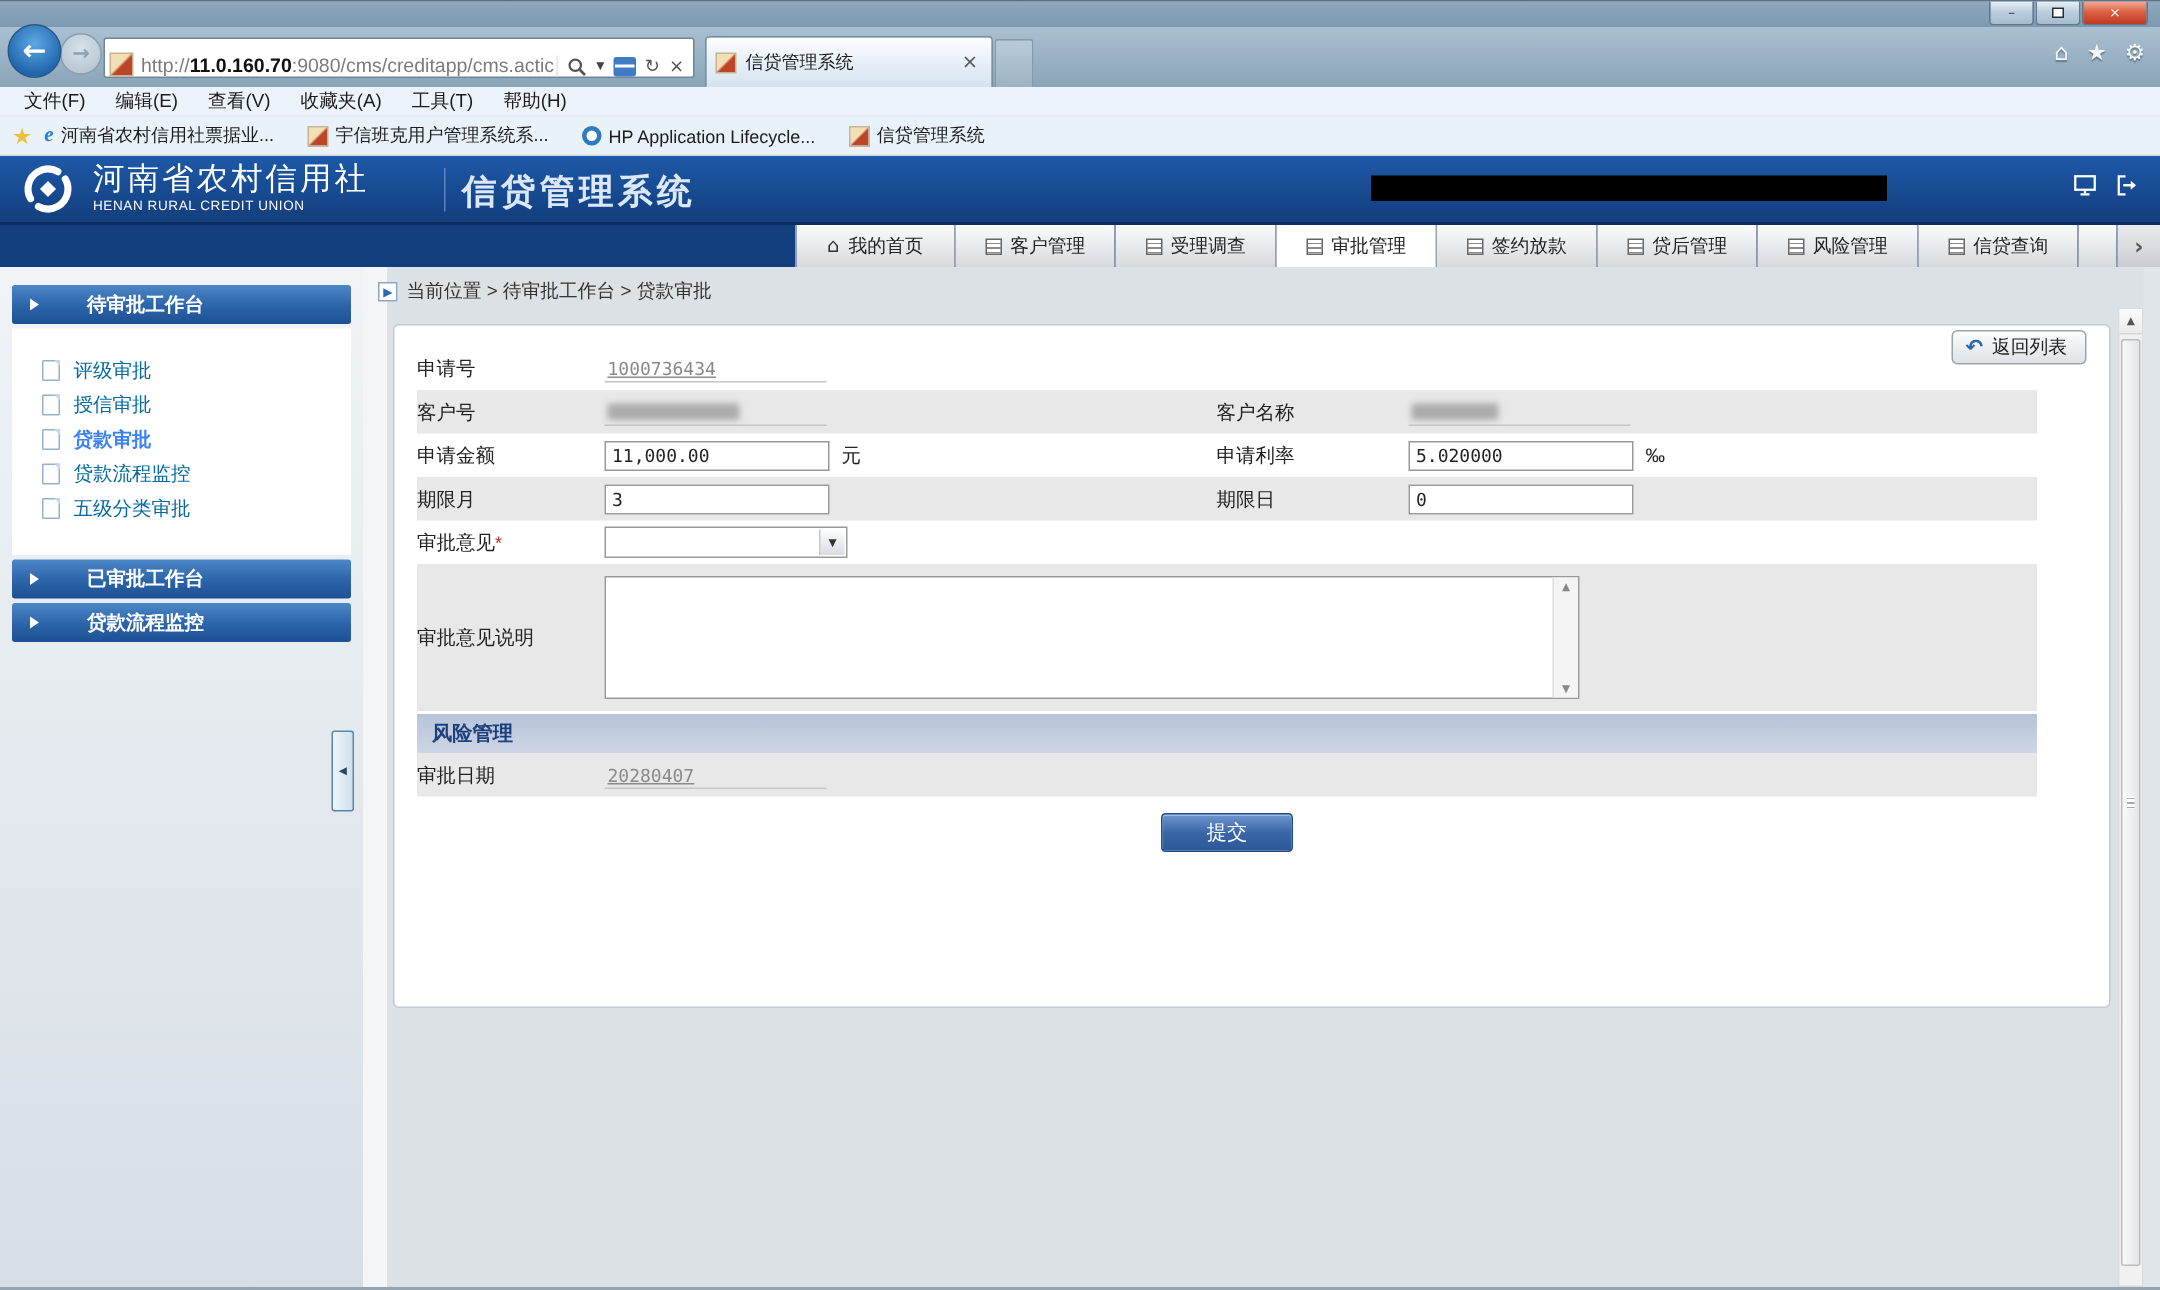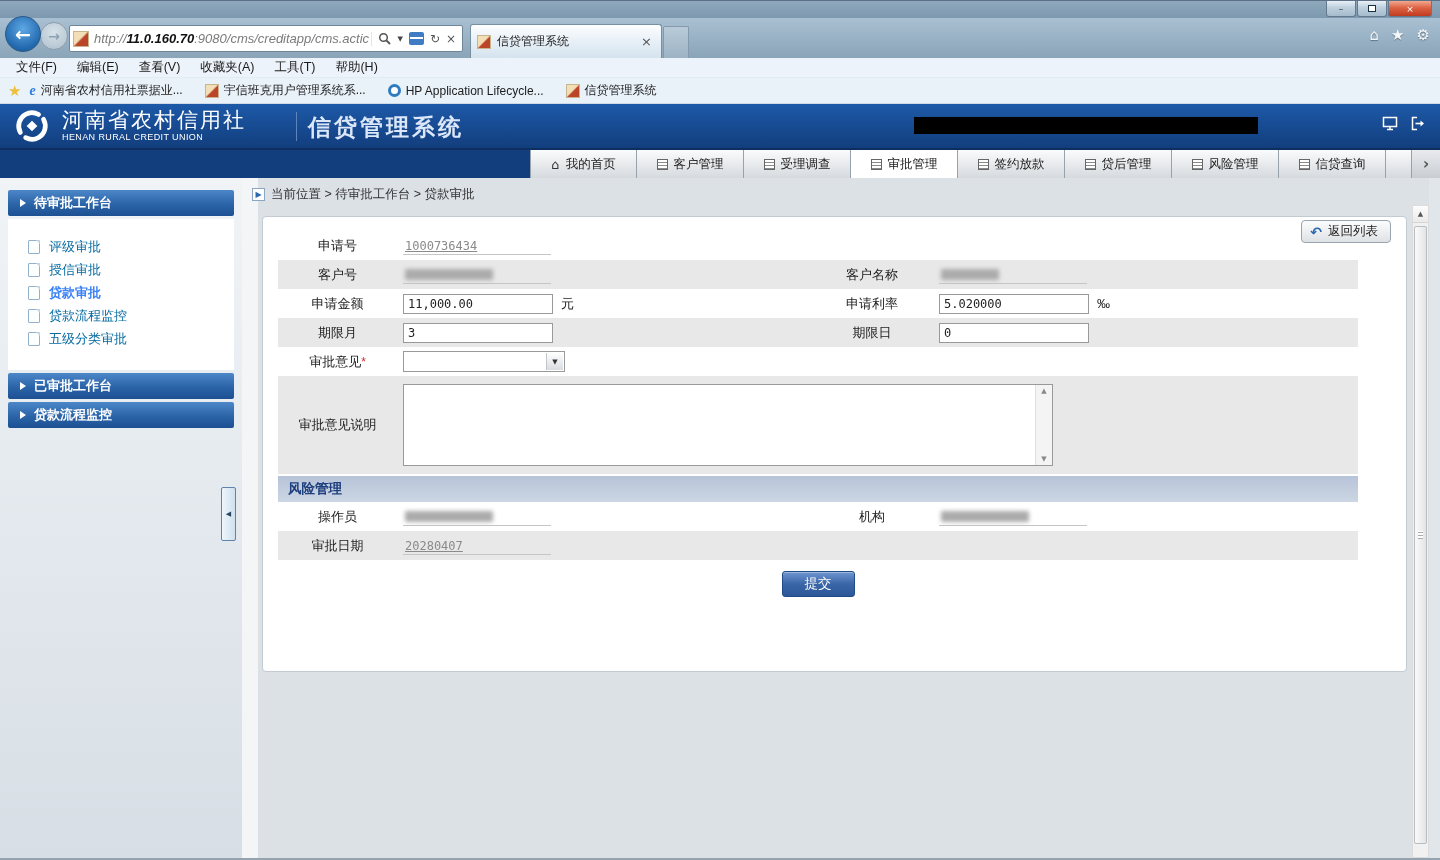--- a/index.html
+++ b/index.html
@@ -10,21 +10,21 @@
   .titlebar { height:18px; background:linear-gradient(#8ea8bd,#7d99af); position:relative; border-top:1px solid #5c7185; }
   .winbtns { position:absolute; top:0; right:8px; display:flex; z-index:50; }
   .wb { width:30px; height:16px; margin-left:1px; background:linear-gradient(#e9f0f6,#bccedd 45%,#a5bccd); border:1px solid #64798c; border-top:none; border-radius:0 0 3px 3px; display:flex; align-items:center; justify-content:center; font-size:9px; color:#1d2e3d; cursor:default; }
   .wb.close { width:44px; background:linear-gradient(#f3a88f,#dd6345 45%,#c03a20); color:#fff; }
   .ic-restore { width:8px; height:7px; border:1px solid #1d2e3d; background:#fff; display:inline-block; }
 
   
   .chrome { height:40px; background:linear-gradient(#a9c0d2,#8aa4b8); position:relative; }
   .btn-back { position:absolute; left:5px; top:-2px; width:36px; height:36px; border-radius:50%; background:radial-gradient(circle at 50% 35%,#5ea8e4,#2268ae 70%,#1b538c); border:1px solid #275a86; color:#fff; display:flex; align-items:center; justify-content:center; font-size:19px; font-weight:bold; z-index:5; }
   .btn-fwd { position:absolute; left:40px; top:4px; width:28px; height:28px; border-radius:50%; background:radial-gradient(circle at 50% 35%,#d7e2ea,#aebfcc); border:1px solid #8b9dab; color:#8fa2b2; display:flex; align-items:center; justify-content:center; font-size:14px; font-weight:bold; }
-  .addressbar { position:absolute; left:69px; top:7px; width:394px; height:27px; background:#fff; border:1px solid #6f8699; border-radius:2px; display:flex; align-items:center; padding:0 3px;font-style:italic; }
+  .addressbar { position:absolute; left:69px; top:7px; width:394px; height:27px; background:#fff; border:1px solid #6f8699; border-radius:2px; display:flex; align-items:flex-end; padding:0 3px; }
   .favicon { width:16px; height:16px; border:1px solid #c8b48e; background:linear-gradient(135deg,#f2dfb5 45%,#bb4529 55%); flex:0 0 auto; }
   .url { flex:1; font-size:13px; color:#7b7b7b; white-space:nowrap; overflow:hidden; margin-left:5px; }
   .url b { color:#111; font-weight:bold; }
   .ab-icons { display:flex; align-items:center; flex:0 0 auto; border-left:1px solid #dfe5ea; padding-left:3px; }
   .ab-ic { margin:0 3px; color:#555; font-size:12px; display:flex; align-items:center; }
   .caret-down { font-size:7px; color:#444; }
   .compat { width:15px; height:13px; background:#3f7cc4; border-radius:2px; position:relative; }
   .compat i { position:absolute; left:1px; right:1px; top:5px; height:2px; background:#fff; display:block; }
   .btab { position:absolute; left:470px; top:6px; width:192px; height:34px; background:linear-gradient(#fdfeff,#e9f1f8 45%,#d5e3ef); border:1px solid #77909f; border-bottom:none; border-radius:3px 3px 0 0; display:flex; align-items:center; padding:0 6px; }
   .btab .ttl { flex:1; font-size:12px; color:#1c1c1c; margin-left:6px; white-space:nowrap; overflow:hidden; }
@@ -69,21 +69,21 @@
   .nav-more { width:28px; background:linear-gradient(#e9ebee,#c9cdd2); display:flex; align-items:center; justify-content:center; color:#555; font-weight:bold; font-size:15px; }
 
   
   .main { height:682px; display:flex; position:relative; background:#dce1e6; }
   .edge-band { position:absolute; left:242px; top:0; bottom:0; width:16px; background:#f3f5f7; }
   .win-border { position:absolute; right:0; top:0; bottom:0; width:11px; background:#e1e6ea; }
   .bottom-edge { position:absolute; left:0; right:0; bottom:0; height:2px; background:#93a3b0; z-index:40; }
 
   
   .sidebar { width:242px; background:linear-gradient(180deg,#f0f4f7,#d7dee5); padding:12px 8px 0 8px; flex:0 0 auto; }
-  .acc-header { height:26px; margin-bottom:3px; border-radius:2px; background:linear-gradient(#4c87c8,#2b64a8 55%,#1d5093); color:#fff; font-weight:bold; font-size:13px; display:flex; align-items:center; padding-left:12px; cursor:pointer; }
+  .acc-header { height:26px; margin-bottom:3px; border-radius:2px; background:linear-gradient(#4c87c8,#2b64a8 55%,#1d5093); color:#fff; font-weight:bold; font-size:13px; display:flex; align-items:center; padding-left:12px; cursor:pointer;gap:24px; }
   .acc-arrow { width:0; height:0; border-left:6px solid #fff; border-top:4px solid transparent; border-bottom:4px solid transparent; margin-right:8px; }
   .acc-panel { background:#fff; margin-bottom:3px; padding:16px 0 20px 0; }
   .side-item { height:23px; display:flex; align-items:center; padding-left:20px; font-size:13px; color:#0369a1; cursor:pointer; }
   .side-item.active { color:#3b82f6; font-weight:bold; }
   .doc-ic { width:12px; height:14px; background:#fdfefe; border:1px solid #93b1cd; border-radius:1px; margin-right:9px; position:relative; flex:0 0 auto; }
   .doc-ic span { position:absolute; right:-1px; top:-1px; width:0; height:0; border-left:4px solid transparent; border-top:4px solid #c3d5e6; }
 
   
   .collapse-handle { position:absolute; left:221px; top:309px; width:15px; height:54px; background:linear-gradient(90deg,#eef6fc,#cfe0ed); border:1px solid #5d85aa; border-radius:2px; display:flex; align-items:center; justify-content:center; font-size:7px; color:#27455f; z-index:10; cursor:pointer; }
   .vscroll { position:absolute; right:11px; top:27px; bottom:2px; width:17px; background:#f1f1f1; border:1px solid #dcdcdc; z-index:9; }
@@ -102,38 +102,38 @@
 
   .dtabs { margin-top:31px; padding-left:5px; border-bottom:1px solid #a9b3bd; display:flex; align-items:flex-end; }
   .dtab { height:21px; line-height:20px; padding:0 13px; margin-right:3px; background:linear-gradient(#fcfdfe,#dde2e8); border:1px solid #a9b3bd; border-bottom:none; border-radius:3px 3px 0 0; font-size:12.5px; color:#223; cursor:pointer; }
   .dtab.active { height:23px; line-height:22px; background:linear-gradient(#3c7ac2,#2263a8); color:#fff; border-color:#2a5e9e; }
 
   .form { margin:14px 48px 0 15px; }
   .frow { display:flex; align-items:center; min-height:29px; }
   .frow.alt { background:#e8e8e8; }
   .cellL { width:533px; display:flex; align-items:center; }
   .cellR { flex:1; display:flex; align-items:center; }
-  .flabel { width:125px; text-align:center; padding-right:6px; font-size:13px; color:#222; flex:0 0 auto; }
+  .flabel { width:125px; text-align:left; padding-right:6px; font-size:13px; color:#222; flex:0 0 auto; }
   .cellR .flabel { width:128px; }
   .req { color:#cc2b2b; font-size:12px; }
   .ro-value { width:148px; border-bottom:1px solid #c6c6c6; font-family:"DejaVu Sans Mono",monospace; font-size:12px; color:#8a8a8a; height:18px; display:flex; align-items:flex-end; padding:0 0 1px 2px;text-decoration:underline; }
   .redact { display:inline-block; height:11px; width:88px; background:#ababab; filter:blur(2px); border-radius:1px; margin-bottom:2px; }
   .redact.short { width:58px; }
   input.fi { width:150px; height:20px; border:1px solid #999; background:#fff; font-family:"DejaVu Sans Mono",monospace; font-size:12px; color:#222; padding:1px 4px; }
   .unit { font-size:13px; color:#222; margin-left:8px; }
   .fsel { width:162px; height:21px; background:#fff; border:1px solid #999; position:relative; cursor:pointer; }
   .fsel .arr { position:absolute; right:1px; top:1px; bottom:1px; width:17px; background:linear-gradient(#fefefe,#d8dce2); border-left:1px solid #c2c6cc; display:flex; align-items:center; justify-content:center; font-size:7px; color:#333; }
   .frow.tall { height:98px; }
   .ta-wrap { position:relative; width:650px; height:82px; }
   textarea.fta { width:650px; height:82px; border:1px solid #999; background:#fff; resize:none; font-family:"Liberation Sans",sans-serif; font-size:12px; padding:2px 20px 2px 4px; }
   .ta-sb { position:absolute; right:1px; top:1px; bottom:1px; width:17px; background:#f4f4f4; border-left:1px solid #e0e0e0; display:flex; flex-direction:column; justify-content:space-between; align-items:center; padding:2px 0; font-size:7px; color:#888; }
 
   .secbar { height:26px; margin-top:2px; background:linear-gradient(#b7c3d8,#ccd6e4); display:flex; align-items:center; padding-left:10px; font-size:13.5px; font-weight:bold; color:#1d3f7d; }
   .submit-row { display:flex; justify-content:center; margin-top:11px; }
-  .submit-btn { width:73px; height:26px; background:linear-gradient(#6f96cf,#3a66a8 50%,#2c589a); border:1px solid #1f4b86; border-radius:3px; color:#fff; font-size:13.5px; cursor:pointer; box-shadow:inset 0 1px 0 #9db8dd; }
+  .submit-btn { width:88px; height:26px; background:linear-gradient(#6f96cf,#3a66a8 50%,#2c589a); border:1px solid #1f4b86; border-radius:3px; color:#fff; font-size:13.5px; cursor:pointer; box-shadow:inset 0 1px 0 #9db8dd; }
 </style>
 </head>
 <body>
 
 <div class="titlebar">
   <div class="winbtns">
     <div class="wb glyph">–</div>
     <div class="wb">
         <span class="ic-restore"></span>
       </div>
@@ -411,34 +411,20 @@
               <textarea class="fta" style=""></textarea>
               <span class="ta-sb glyph">
                   <span>▲</span>
                   <span>▼</span>
                 </span>
             </span>
           </div>
         </div>
 
         <div class="secbar">风险管理</div>
-        <div class="frow">
-          <div class="cellL">
-            <span class="flabel">操作员</span>
-            <span class="ro-value">
-                <span class="redact"></span>
-              </span>
-          </div>
-          <div class="cellR">
-            <span class="flabel">机构</span>
-            <span class="ro-value">
-                <span class="redact"></span>
-              </span>
-          </div>
-        </div>
         <div class="frow alt">
           <div class="cellL">
             <span class="flabel">审批日期</span>
             <span class="ro-value">20280407</span>
           </div>
           <div class="cellR"></div>
         </div>
 
         <div class="submit-row">
           <button class="submit-btn">提交</button>

